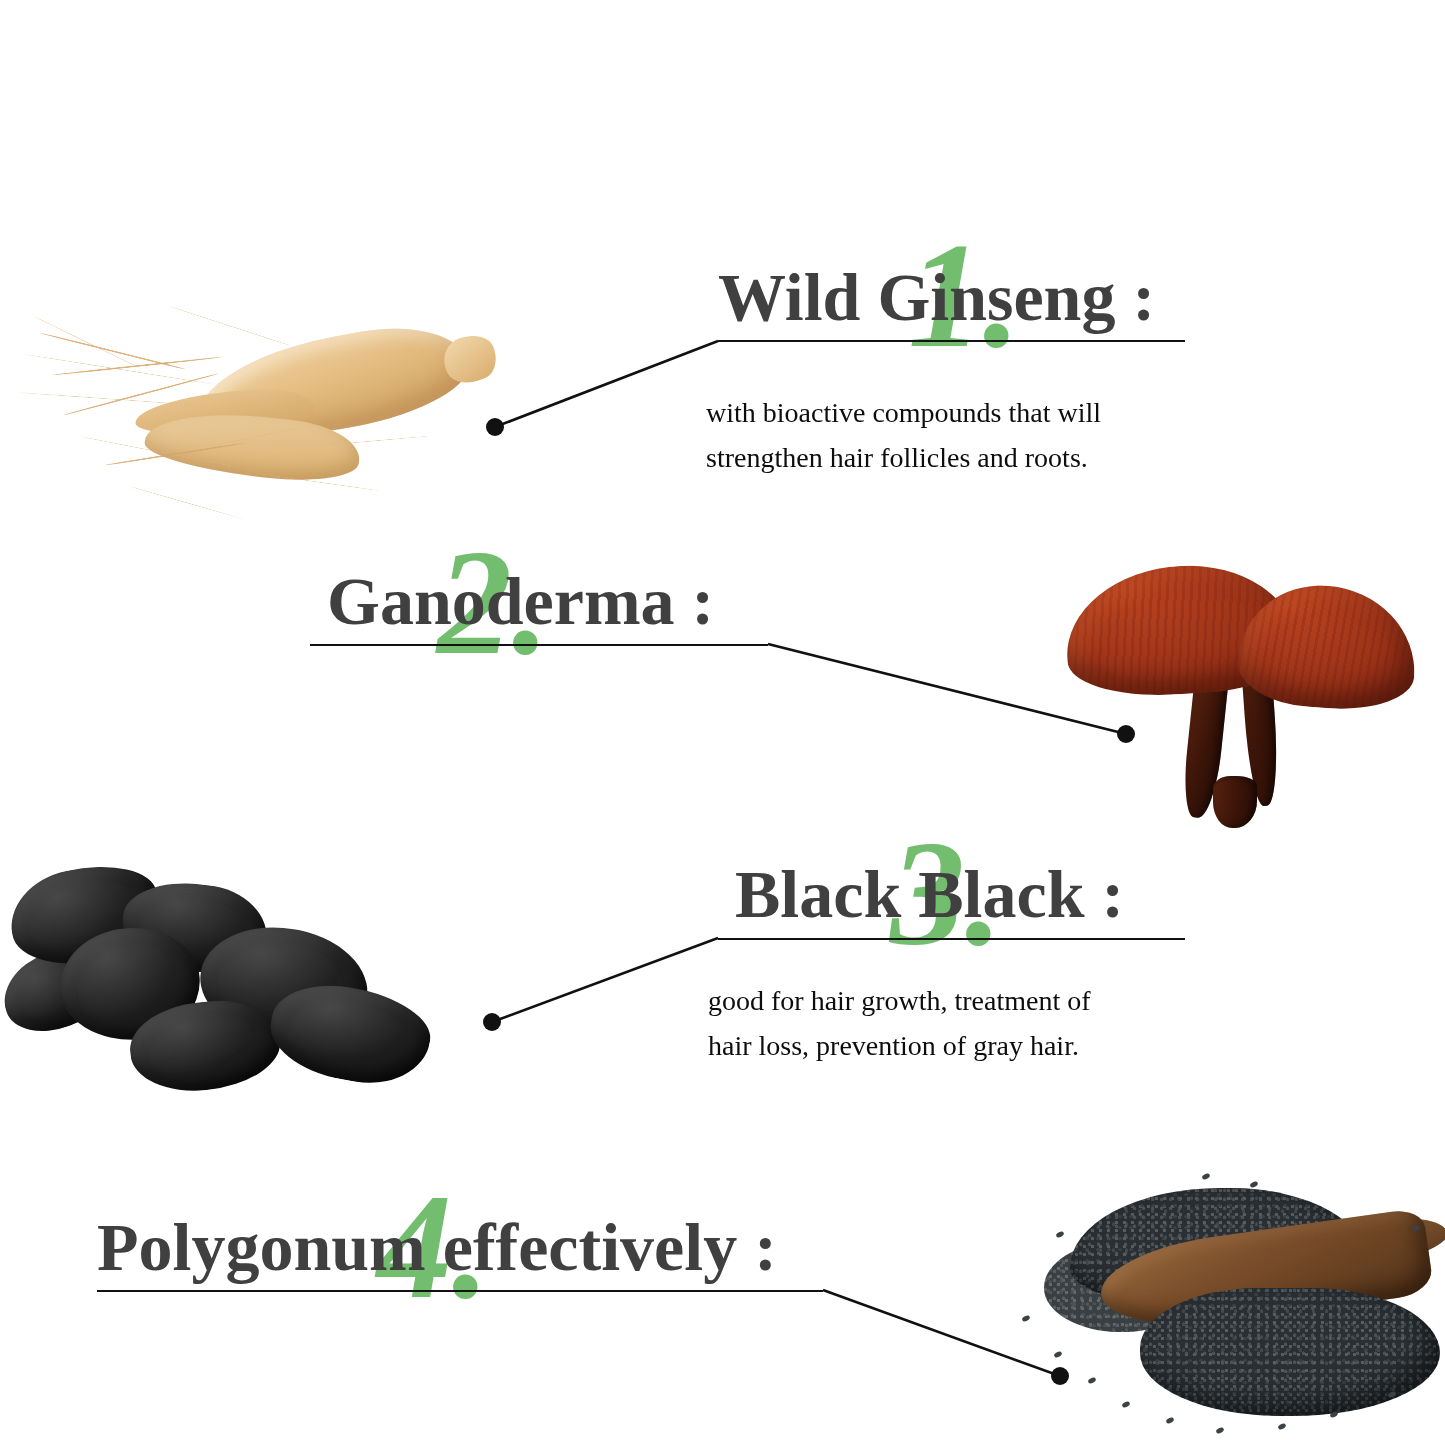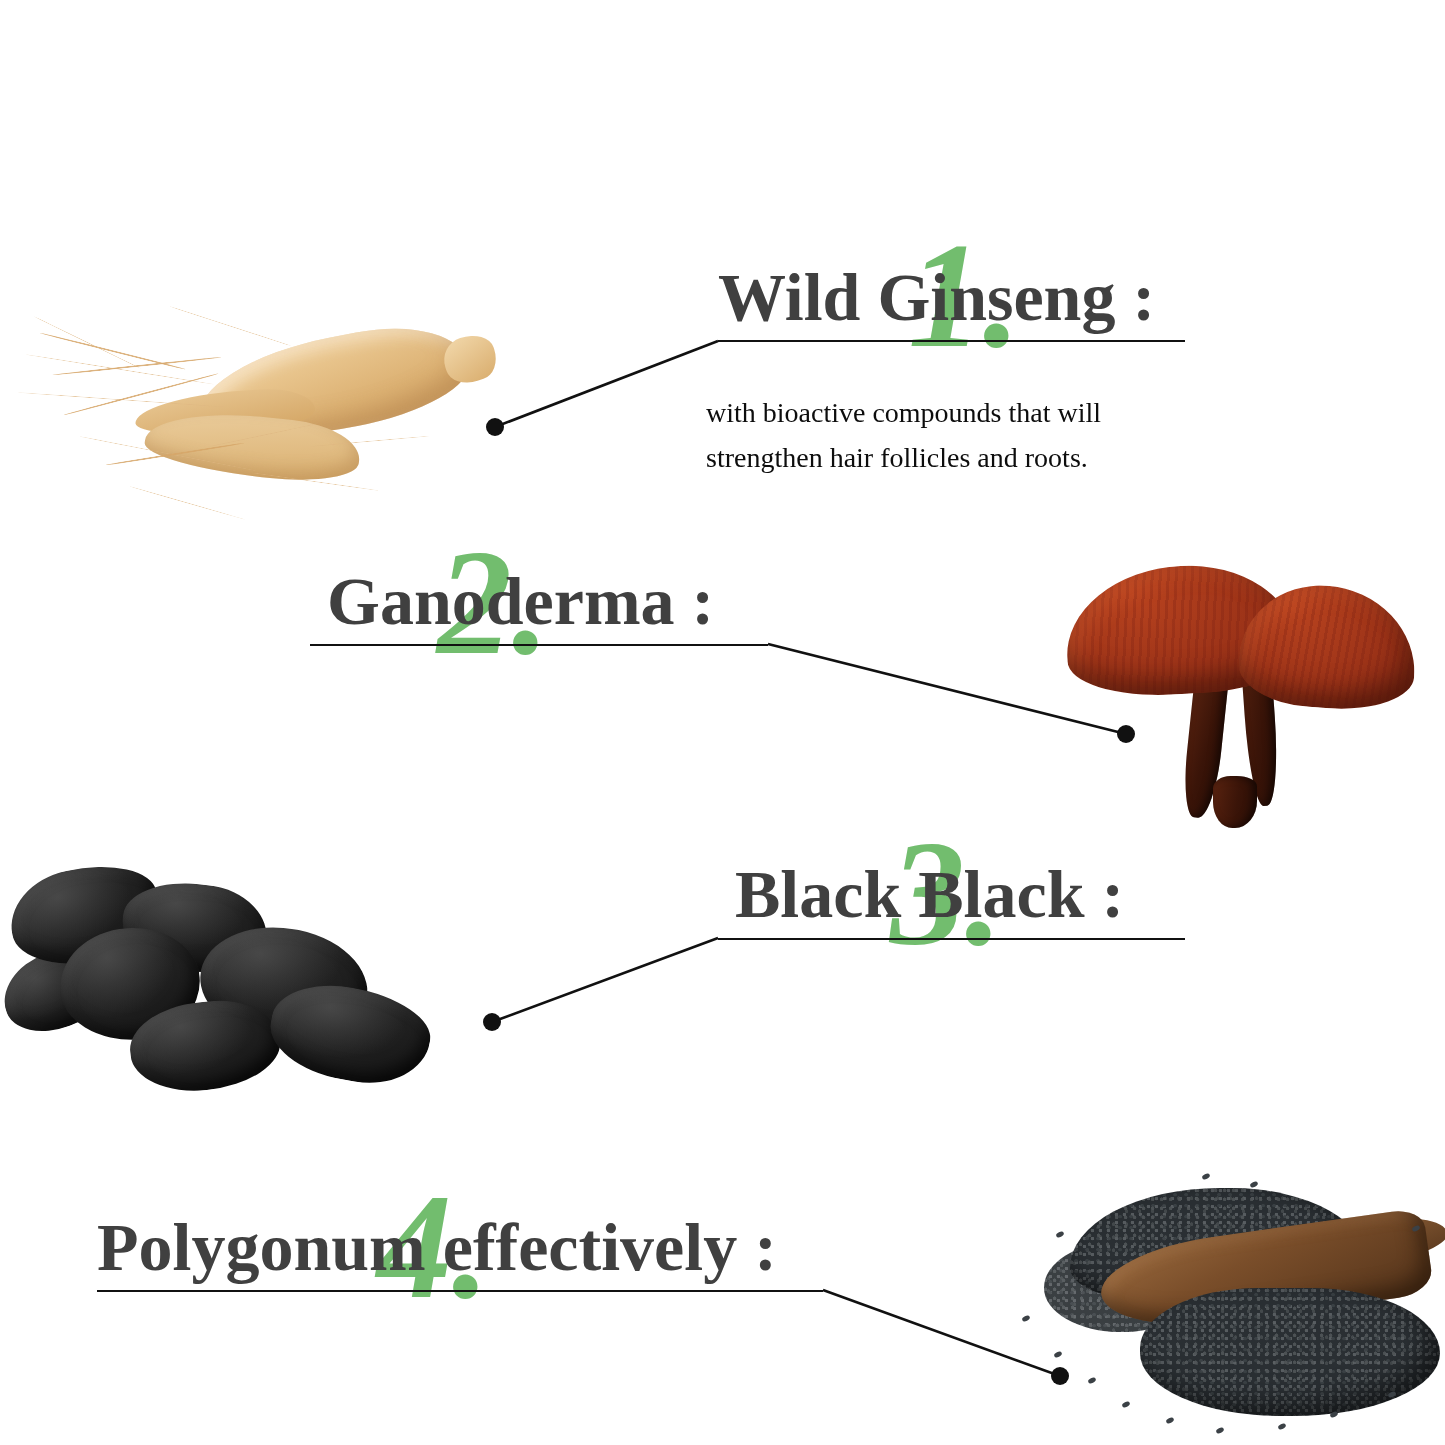--- a/index.html
+++ b/index.html
@@ -232,20 +232,22 @@
   </div>
   <div class="rule" style="left:310px;top:644px;width:458px;"></div>
 
   <div class="section" style="left:735px;top:862px;">
     <div class="heading-wrap">
       <div class="bignum" style="left:155px;top:-44px;">3.</div>
       <div class="heading">Black Black :</div>
     </div>
   </div>
   <div class="rule" style="left:718px;top:938px;width:467px;"></div>
+  <div class="body-text" style="left:708px;top:978px;width:520px;">good for hair growth, treatment of
+hair loss, prevention of gray hair.</div>
 
   <div class="section" style="left:97px;top:1215px;">
     <div class="heading-wrap">
       <div class="bignum" style="left:280px;top:-44px;">4.</div>
       <div class="heading">Polygonum effectively :</div>
     </div>
   </div>
   <div class="rule" style="left:97px;top:1290px;width:726px;"></div>
 
   <div class="art ginseng">

